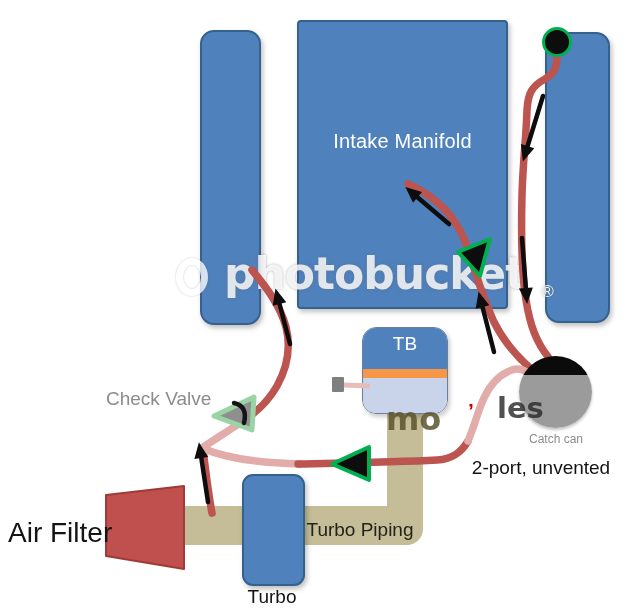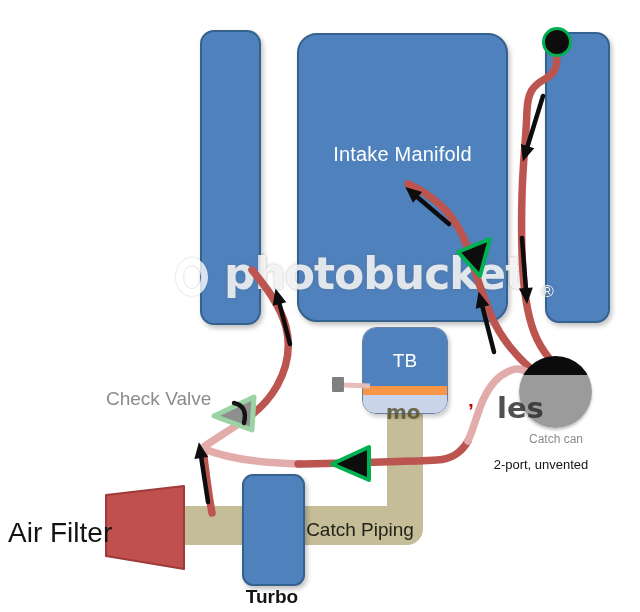--- a/index.html
+++ b/index.html
@@ -9,29 +9,29 @@
 
   
   .z-pipe{z-index:1;} .z-block{z-index:2;} .z-wm{z-index:3;}
   .z-svg{z-index:4;}  .z-top{z-index:5;}  .z-label{z-index:6;}
 
   
   .blue-block{background:var(--c-block_blue);border:2px solid var(--c-block_blue_border);
               box-shadow:2px 3px 5px rgba(0,0,0,0.25);}
   .rect-left {left:200px;top:30px;width:57px;height:291px;border-radius:14px;}
   .rect-right{left:545px;top:32px;width:61px;height:287px;border-radius:14px;}
-  .manifold  {left:297px;top:33px;width:207px;height:285px;border-radius:20px;}
+  .manifold  {left:297px;top:20px;width:207px;height:285px;border-radius:4px;}
   .manifold-label{position:absolute;left:0;top:108px;width:100%;text-align:center;
                   color:#fff;font-size:20px;letter-spacing:0.2px;}
 
   
   .tb{left:362px;top:327px;width:84px;height:85px;border-radius:14px;overflow:hidden;
       border:1px solid #6b7f9f;box-shadow:2px 3px 4px rgba(0,0,0,0.2);}
   .tb-top{height:36px;background:var(--c-block_blue);color:#fff;text-align:center;
-          font-size:19px;padding-top:22px;}
+          font-size:19px;padding-top:5px;}
   .tb-stripe{height:9px;background:var(--c-tb_orange);}
   .tb-bottom{height:40px;background:var(--c-tb_light);}
 
   
   .turbo{left:242px;top:474px;width:59px;height:108px;border-radius:11px;}
 
   
   .pipe{background:var(--c-pipe_tan);}
   .pipe-h{left:180px;top:506px;width:243px;height:39px;border-bottom-right-radius:16px;}
   .pipe-v{left:387px;top:408px;width:36px;height:102px;}
@@ -44,37 +44,37 @@
   
   .pcv-circle{left:542px;top:27px;width:24px;height:24px;border-radius:50%;
               background:#0d0d0d;border:3px solid var(--c-valve_green);}
 
   
   .lbl{color:#141414;font-size:19px;white-space:nowrap;}
   .lbl-gray{color:var(--c-label_gray);}
   .pcv-label{left:503px;top:6px;width:112px;text-align:center;}
   .cv-label{left:106px;top:388px;font-size:19px;}
   .cc-label{left:503px;top:432px;width:106px;text-align:center;font-size:12px;}
-  .cc-sub{left:468px;top:457px;width:146px;text-align:center;font-size:13px;}
+  .cc-sub{left:468px;top:457px;width:146px;text-align:center;font-size:19px;}
   .af-label{left:8px;top:517px;font-size:28px;}
-  .turbo-label{left:238px;top:586px;width:68px;text-align:center;font-weight:bold;}
+  .turbo-label{left:238px;top:586px;width:68px;text-align:center;}
   .cp-label{left:303px;top:519px;width:114px;text-align:center;color:#23231a;}
 
   
   .wm-main{left:176px;top:252px;display:flex;align-items:flex-end;gap:16px;
            pointer-events:none;}
   .wm-ring{width:18px;height:24px;border-radius:50%;
            border:7px solid rgba(255,255,255,0.78);
            box-shadow:0 0 2px rgba(110,110,110,0.45), inset 0 0 2px rgba(110,110,110,0.45);}
   .wm-text{font-family:"DejaVu Sans", sans-serif;font-size:44px;font-weight:600;
            letter-spacing:-1px;color:rgba(255,255,255,0.82);
            text-shadow:0 0 3px rgba(105,105,105,0.5);line-height:1;}
   .wm-reg{font-size:17px;color:rgba(255,255,255,0.9);position:relative;top:6px;
           text-shadow:0 0 2px rgba(90,90,90,0.6);}
-  .wm-frag-mo{left:386px;top:400px;font-size:20px;color:rgba(90,83,46,0.85);
+  .wm-frag-mo{left:386px;top:400px;font-size:32px;color:rgba(90,83,46,0.85);
               font-family:"DejaVu Sans", sans-serif;font-weight:600;}
   .wm-frag-les{left:497px;top:391px;font-size:29px;color:rgba(42,42,42,0.82);
                font-family:"DejaVu Sans", sans-serif;font-weight:600;}
   .wm-frag-tick{left:468px;top:399px;font-size:21px;color:#C00000;font-weight:700;}
 
   
   .hose-dark{stroke:var(--c-hose_red);stroke-width:7.5;fill:none;stroke-linecap:round;}
   .hose-light{stroke:var(--c-hose_light);stroke-width:7.5;fill:none;stroke-linecap:round;}
   .arrow-line{stroke:#0d0d0d;stroke-width:4.5;fill:none;stroke-linecap:round;}
   .cv-tri{fill:#0d0d0d;stroke:var(--c-valve_green);stroke-width:4;stroke-linejoin:round;}
@@ -158,15 +158,15 @@
 
   <div class="abs z-label wm-frag-tick">’</div>
   <div class="abs z-label wm-frag-mo">mo</div>
   <div class="abs z-label wm-frag-les">les</div>
 
   <div class="abs z-label lbl lbl-gray cv-label">Check Valve</div>
   <div class="abs z-label lbl lbl-gray cc-label">Catch can</div>
   <div class="abs z-label lbl cc-sub">2-port, unvented</div>
   <div class="abs z-label lbl af-label">Air Filter</div>
   <div class="abs z-label lbl turbo-label">Turbo</div>
-  <div class="abs z-label lbl cp-label">Catch Piping</div>
+  <div class="abs z-label lbl cp-label">Turbo Piping</div>
 
 </div>
 
 </body></html>

